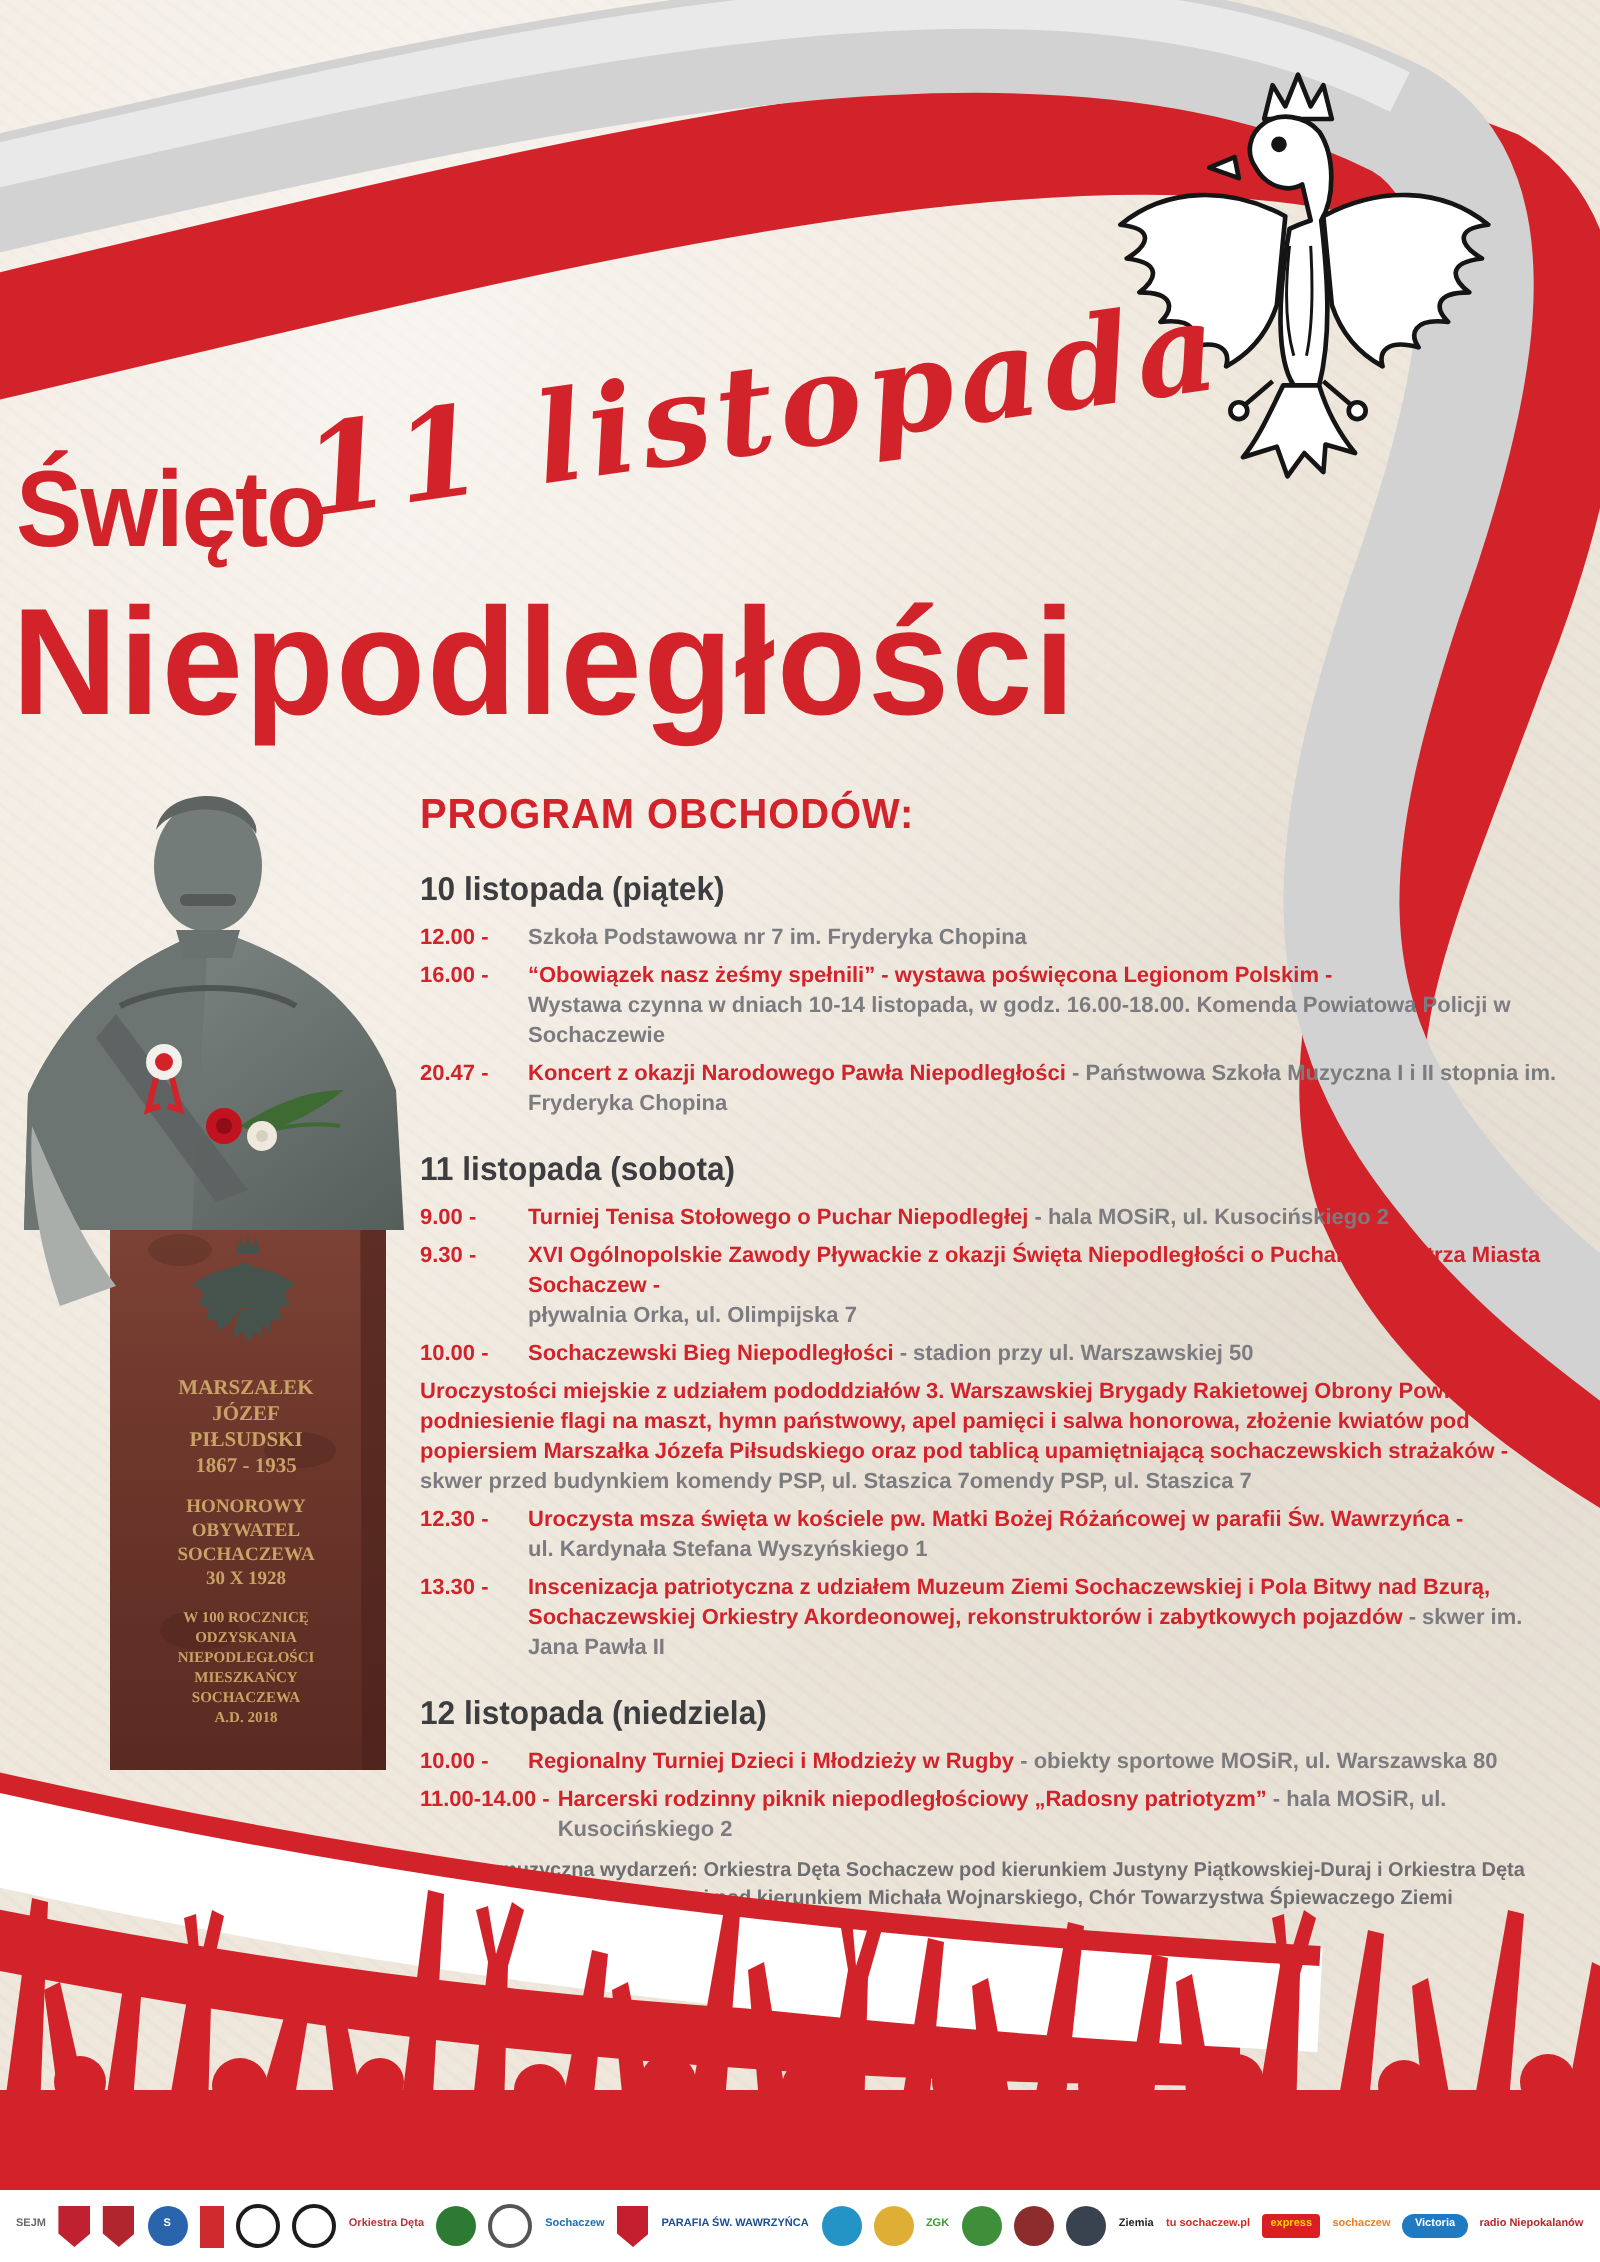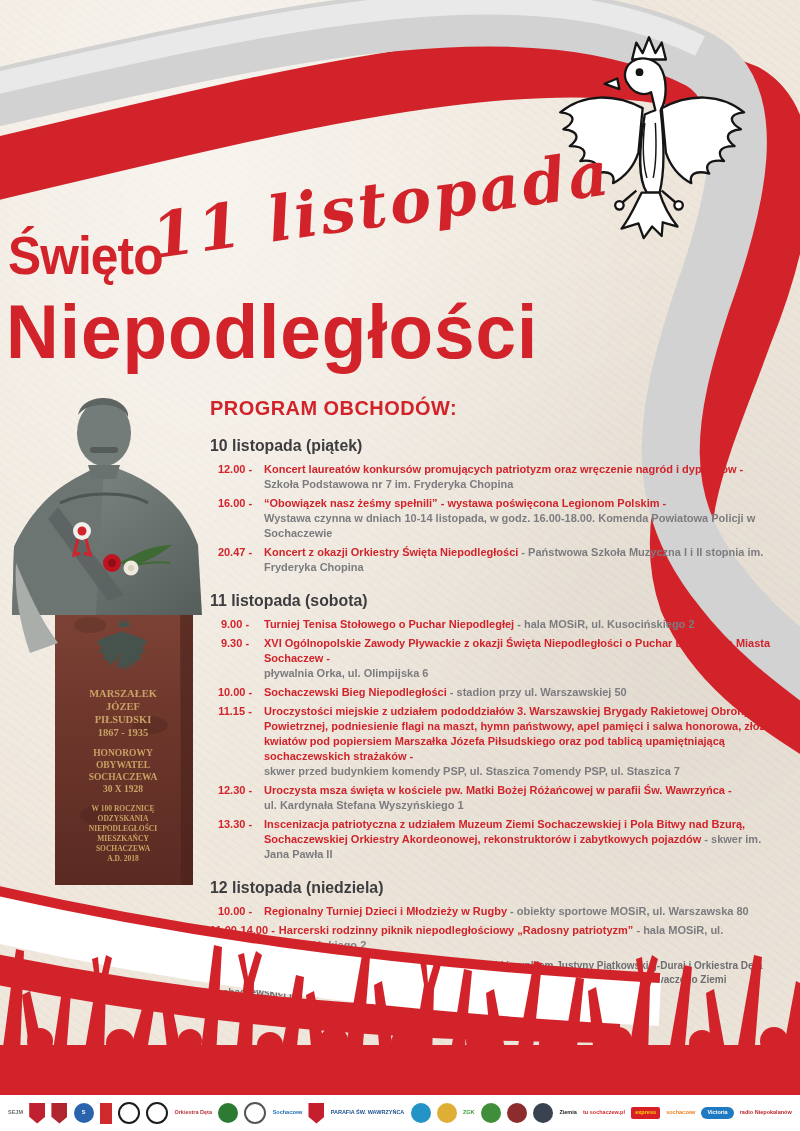--- a/index.html
+++ b/index.html
@@ -20,21 +20,21 @@
     transform:scaleX(.92);transform-origin:left;letter-spacing:-1px;}
   .title2{left:6px;top:288px;font-weight:bold;font-size:76px;color:#d2232a;
     transform:scaleX(.96);transform-origin:left;letter-spacing:1px;}
   
   .schedule{left:210px;top:396px;width:578px;}
   .program-heading{font-weight:bold;font-size:21px;color:#d2232a;letter-spacing:.5px;
     transform:scaleX(.95);transform-origin:left;margin-bottom:14px;}
   .day-heading{font-weight:bold;font-size:16.5px;color:#3d3d40;margin:16px 0 7px 0;
     transform:scaleX(.96);transform-origin:left;}
   .ev{display:flex;font-size:11px;line-height:15px;font-weight:bold;margin-bottom:4px;}
-  .ev .time{flex:none;min-width:50px;color:#d2232a;white-space:nowrap;padding-right:4px;text-align:center;}
+  .ev .time{flex:none;min-width:50px;color:#d2232a;white-space:nowrap;padding-right:4px;}
   .ev .body{flex:1;}
   .ev .t{color:#d2232a;}
   .ev .d{color:#7c7c80;}
   .ev .d.block{display:block;}
   .note{font-size:10px;line-height:13.5px;font-weight:bold;color:#6e6e72;margin-top:6px;width:578px;}
   
   .footer{left:0;bottom:0;width:800px;height:36px;background:#ffffff;display:flex;align-items:center;}
   .logos{display:flex;align-items:center;justify-content:space-between;width:100%;padding:0 8px;gap:2px;}
   .lg{display:flex;align-items:center;justify-content:center;flex:none;}
   .lg .cap{font-size:5.5px;font-weight:bold;white-space:nowrap;line-height:1;}
@@ -84,45 +84,44 @@
   <div class="abs script-title">11 listopada</div>
   <div class="abs title1">Święto</div>
   <div class="abs title2">Niepodległości</div>
 
   <div class="abs schedule">
     <div class="program-heading">PROGRAM OBCHODÓW:</div>
     <div id="sections">
         <div class="day-heading">10 listopada (piątek)</div>
         <div class="ev">
           <span class="time">12.00 -</span>
-          <span class="body"><span class="t">Koncert laureatów konkursów promujących patriotyzm oraz wręczenie nagród i dyplomów -</span><span class="d block">Szkoła Podstawowa nr 7 im. Fryderyka Chopina</span></span>
+          <span class="body"><span class="d block">Szkoła Podstawowa nr 7 im. Fryderyka Chopina</span></span>
         </div>
         <div class="ev">
           <span class="time">16.00 -</span>
           <span class="body"><span class="t">“Obowiązek nasz żeśmy spełnili” - wystawa poświęcona Legionom Polskim -</span><span class="d block">Wystawa czynna w dniach 10-14 listopada, w godz. 16.00-18.00. Komenda Powiatowa Policji w Sochaczewie</span></span>
         </div>
         <div class="ev">
           <span class="time">20.47 -</span>
-          <span class="body"><span class="t">Koncert z okazji Orkiestry Święta Niepodległości</span><span class="d"> - Państwowa Szkoła Muzyczna I i II stopnia im. Fryderyka Chopina</span></span>
+          <span class="body"><span class="t">Koncert z okazji Narodowego Pawła Niepodległości</span><span class="d"> - Państwowa Szkoła Muzyczna I i II stopnia im. Fryderyka Chopina</span></span>
         </div>
         <div class="day-heading">11 listopada (sobota)</div>
         <div class="ev">
           <span class="time">9.00 -</span>
           <span class="body"><span class="t">Turniej Tenisa Stołowego o Puchar Niepodległej</span><span class="d"> - hala MOSiR, ul. Kusocińskiego 2</span></span>
         </div>
         <div class="ev">
           <span class="time">9.30 -</span>
-          <span class="body"><span class="t">XVI Ogólnopolskie Zawody Pływackie z okazji Święta Niepodległości o Puchar Burmistrza Miasta Sochaczew -</span><span class="d block">pływalnia Orka, ul. Olimpijska 6</span></span>
+          <span class="body"><span class="t">XVI Ogólnopolskie Zawody Pływackie z okazji Święta Niepodległości o Puchar Burmistrza Miasta Sochaczew -</span><span class="d block">pływalnia Orka, ul. Olimpijska 7</span></span>
         </div>
         <div class="ev">
           <span class="time">10.00 -</span>
           <span class="body"><span class="t">Sochaczewski Bieg Niepodległości</span><span class="d"> - stadion przy ul. Warszawskiej 50</span></span>
         </div>
         <div class="ev">
-          <span class="time">11.15 -</span>
           <span class="body"><span class="t">Uroczystości miejskie z udziałem pododdziałów 3. Warszawskiej Brygady Rakietowej Obrony Powietrznej, podniesienie flagi na maszt, hymn państwowy, apel pamięci i salwa honorowa, złożenie kwiatów pod popiersiem Marszałka Józefa Piłsudskiego oraz pod tablicą upamiętniającą sochaczewskich strażaków -</span><span class="d block">skwer przed budynkiem komendy PSP, ul. Staszica 7omendy PSP, ul. Staszica 7</span></span>
         </div>
         <div class="ev">
           <span class="time">12.30 -</span>
           <span class="body"><span class="t">Uroczysta msza święta w kościele pw. Matki Bożej Różańcowej w parafii Św. Wawrzyńca -</span><span class="d block">ul. Kardynała Stefana Wyszyńskiego 1</span></span>
         </div>
         <div class="ev">
           <span class="time">13.30 -</span>
           <span class="body"><span class="t">Inscenizacja patriotyczna z udziałem Muzeum Ziemi Sochaczewskiej i Pola Bitwy nad Bzurą, Sochaczewskiej Orkiestry Akordeonowej, rekonstruktorów i zabytkowych pojazdów</span><span class="d"> - skwer im. Jana Pawła II</span></span>
         </div>

